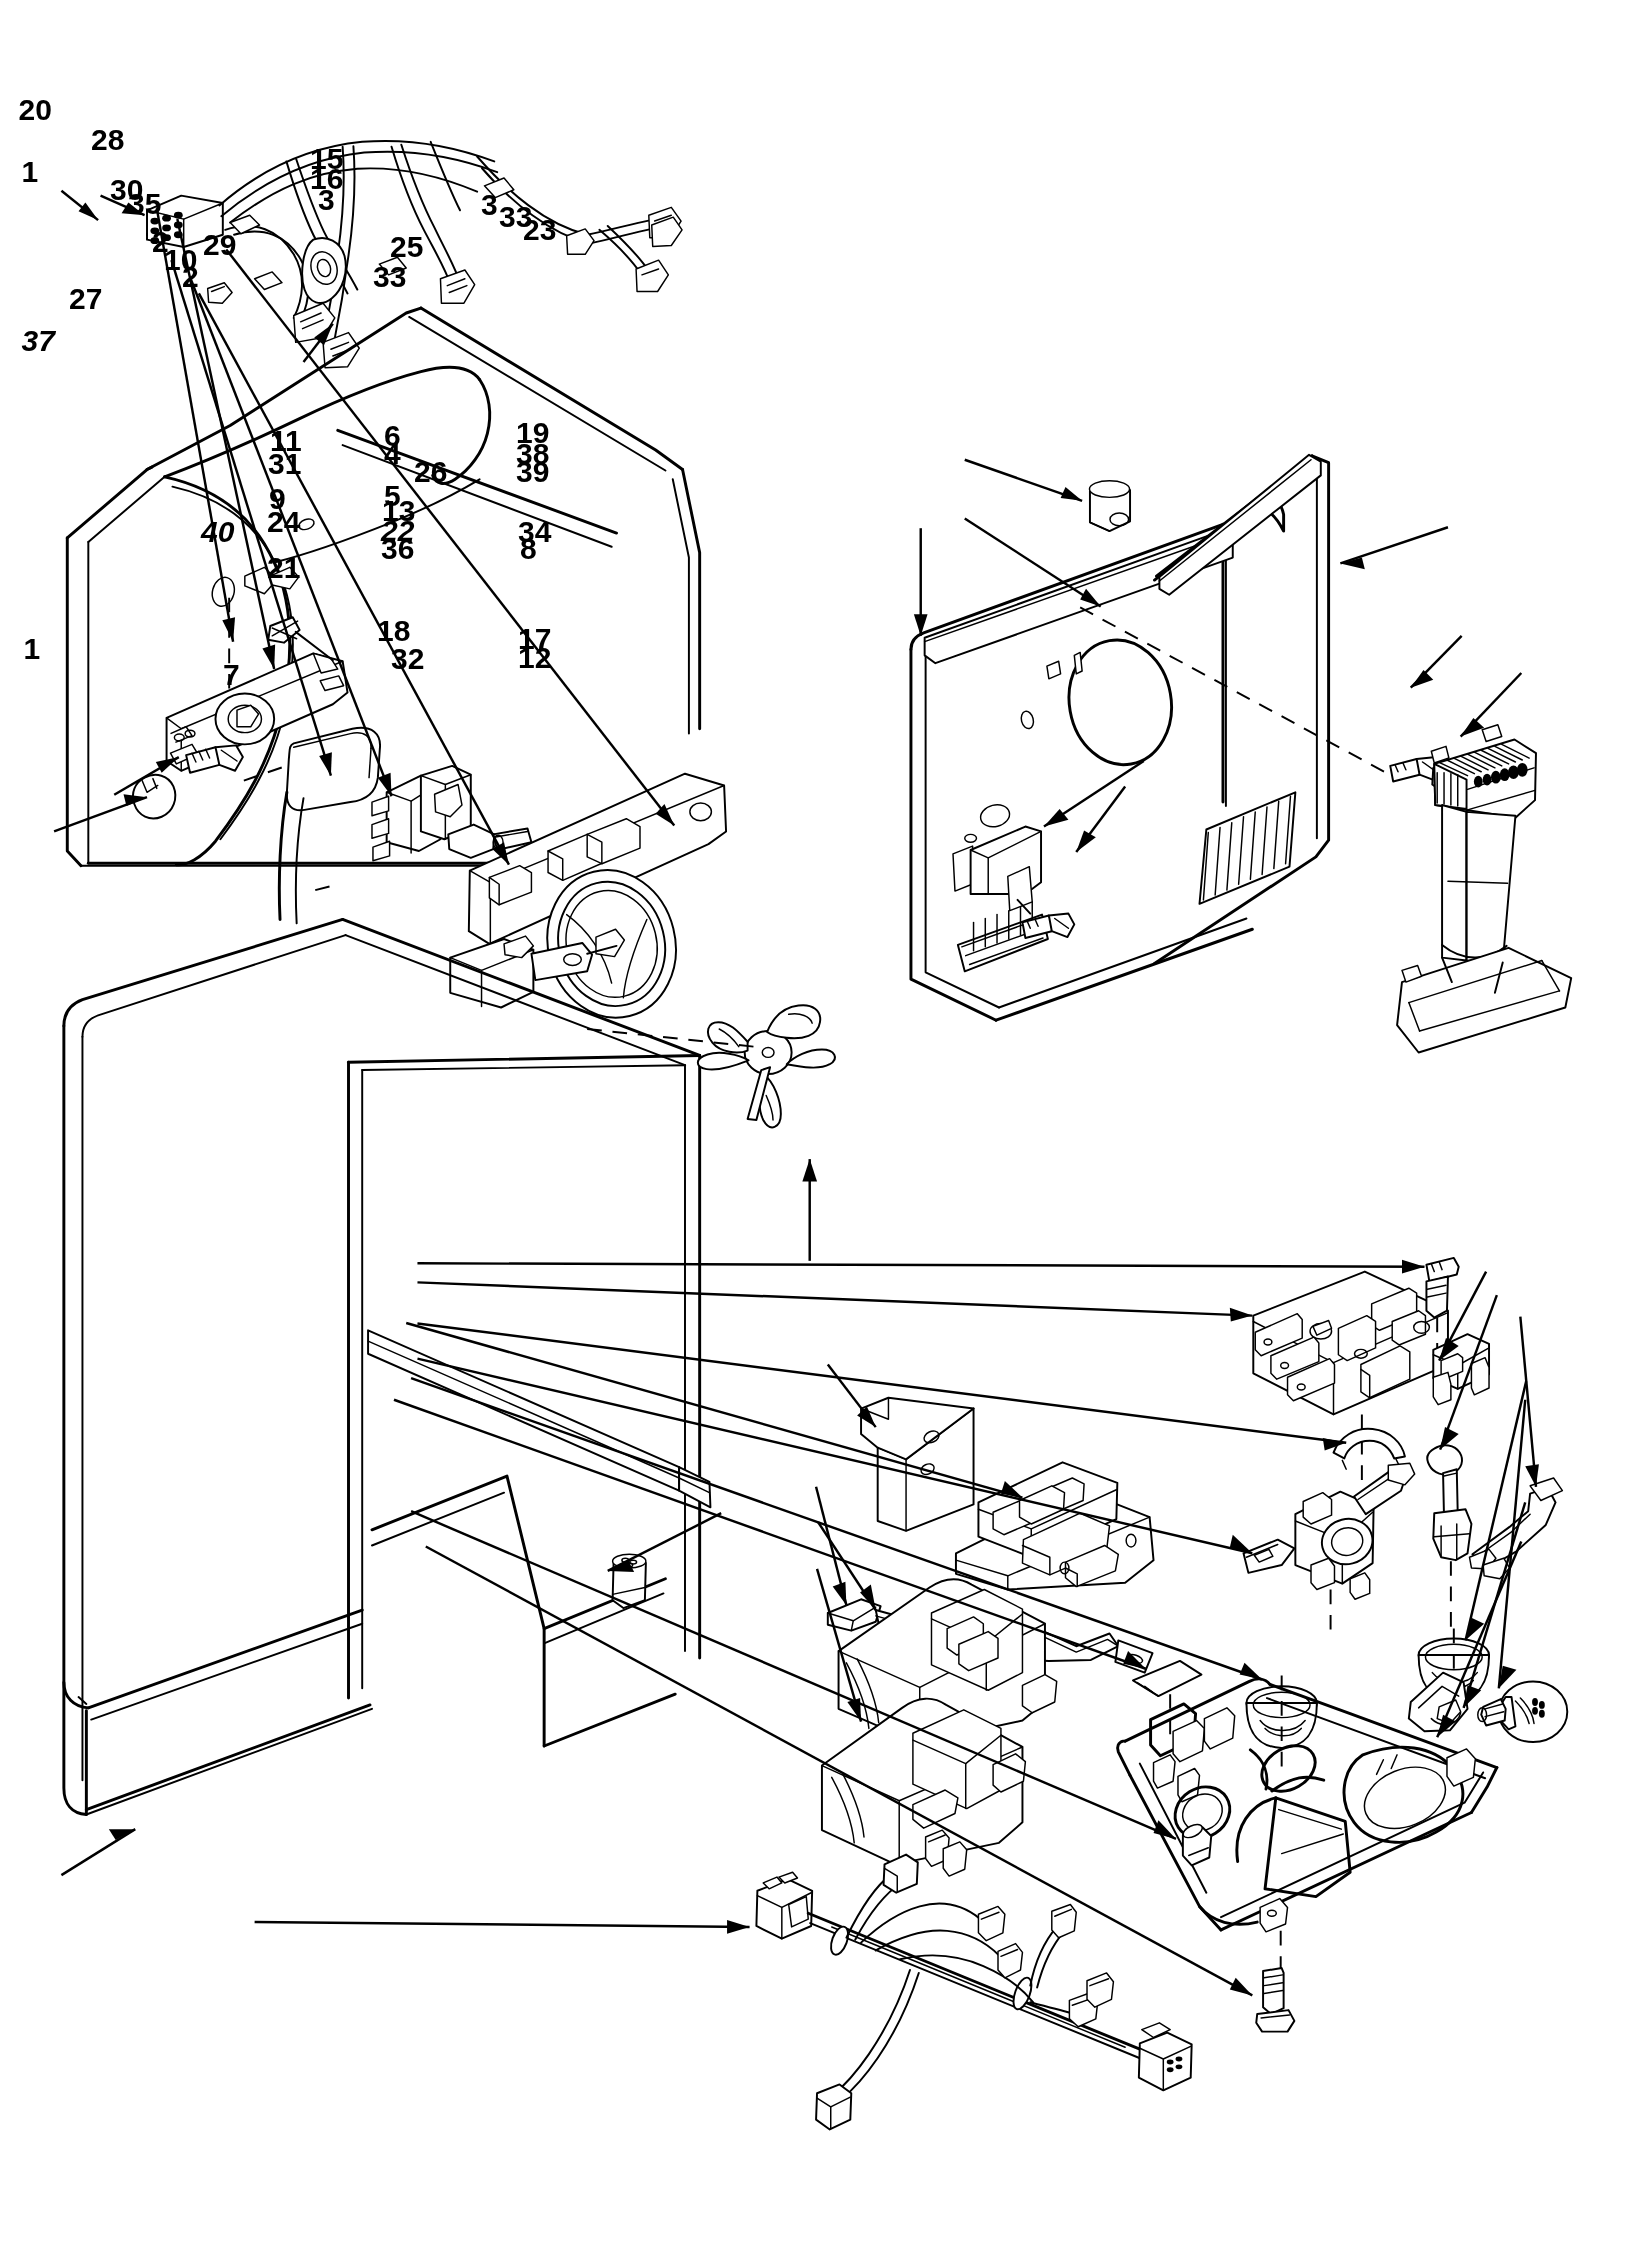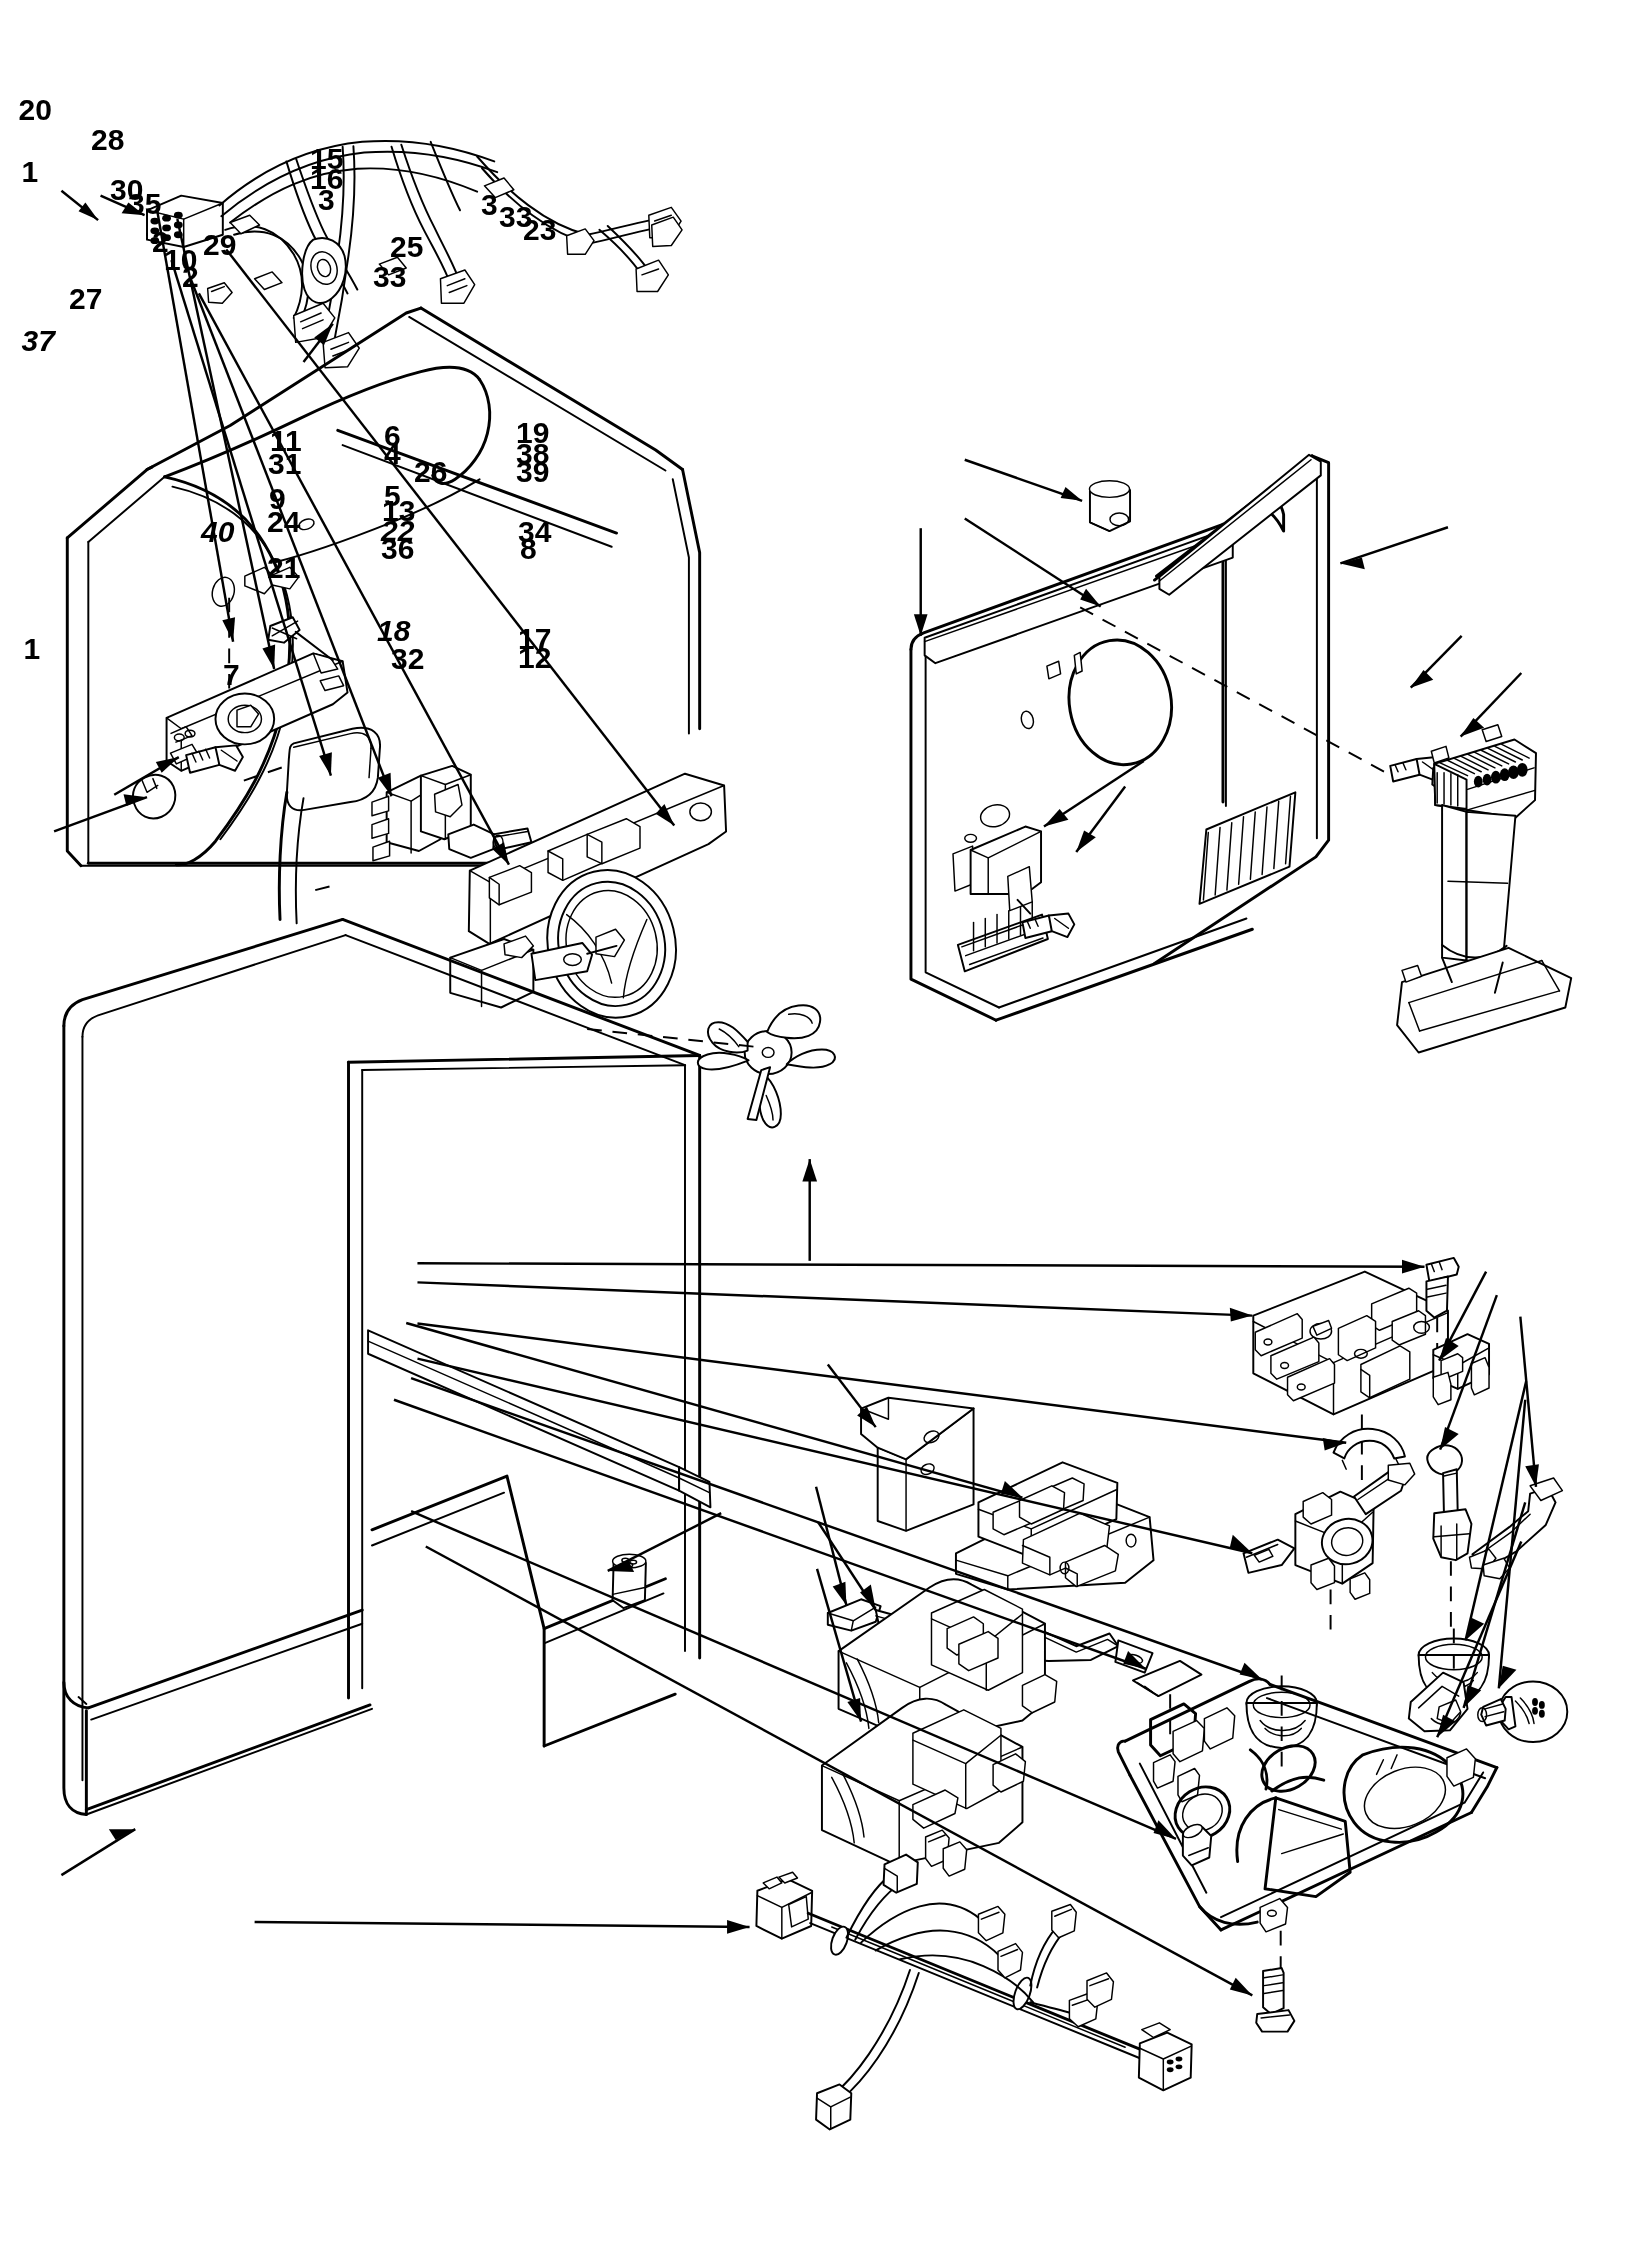--- a/index.html
+++ b/index.html
@@ -928,21 +928,21 @@
   <div class="callout" style="left:269px; top:484px;">9</div>
   <div class="callout" style="left:384px; top:481px;">5</div>
   <div class="callout" style="left:382px; top:496px;">13</div>
   <div class="callout" style="left:267px; top:507px;">24</div>
   <div class="callout" style="left:518px;top:517px;">34</div>
   <div class="callout" style="left:381px; top:516px;font-style:italic;">22</div>
   <div class="callout" style="left:520px;top:534px;">8</div>
   <div class="callout" style="left:381px; top:534px;">36</div>
   <div class="callout" style="left:201px; top:517px;font-style:italic;">40</div>
   <div class="callout" style="left:267px; top:553px;">21</div>
-  <div class="callout" style="left:377px; top:616px;font-style:italic;">18</div>
+  <div class="callout" style="left:377px; top:616px;">18</div>
   <div class="callout" style="left:518px;top:624px;">17</div>
   <div class="callout" style="left:518px;top:643px;">12</div>
   <div class="callout" style="left:23.5px;  top:634px;">1</div>
   <div class="callout" style="left:391px; top:644px;">32</div>
   <div class="callout" style="left:223px; top:660px;">7</div>
 
 </div>
 
 
 </body></html>

